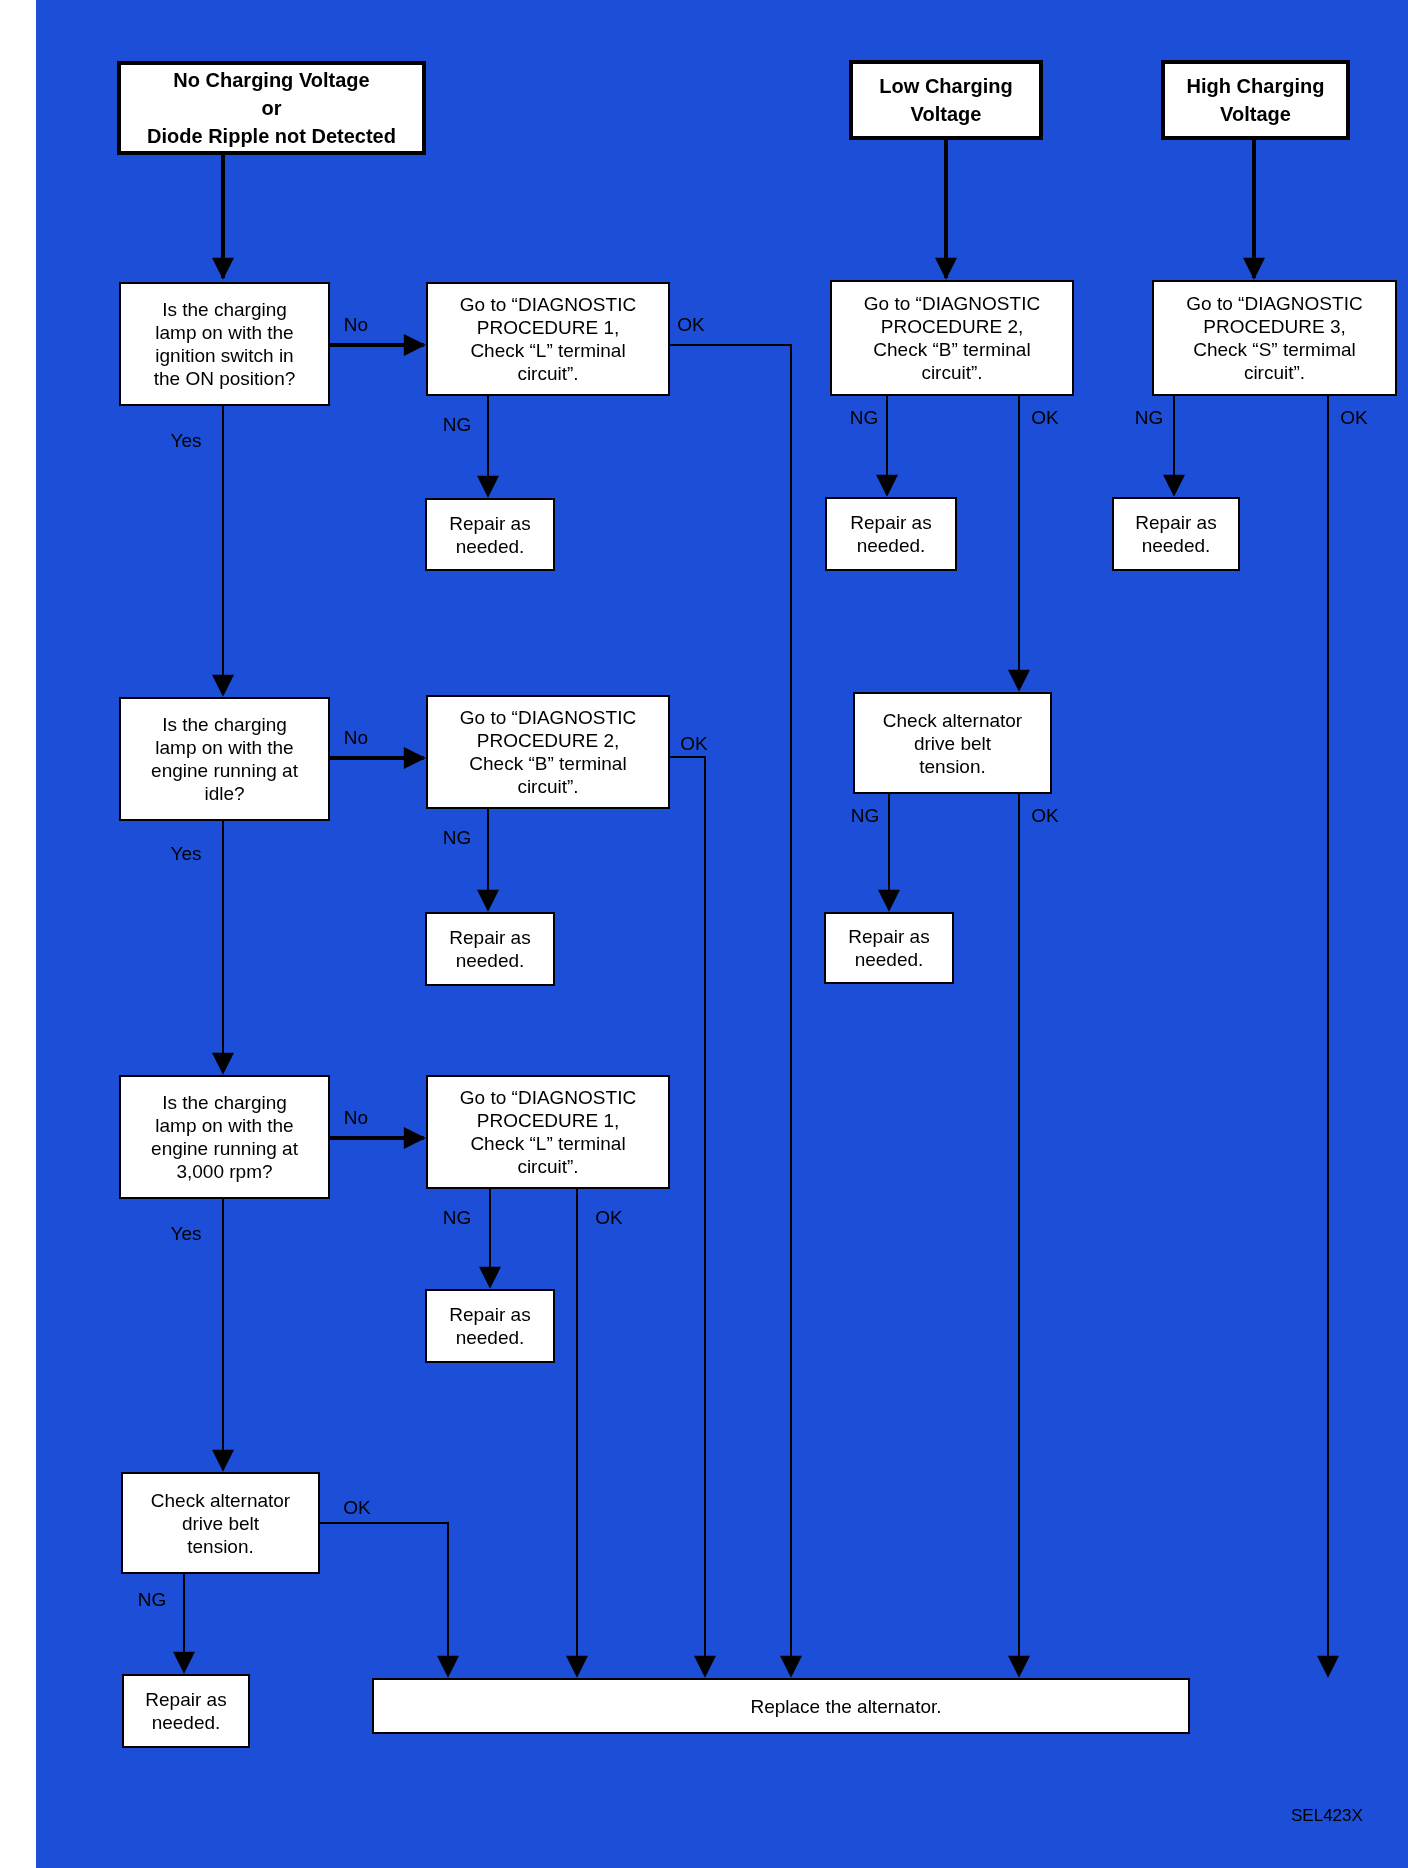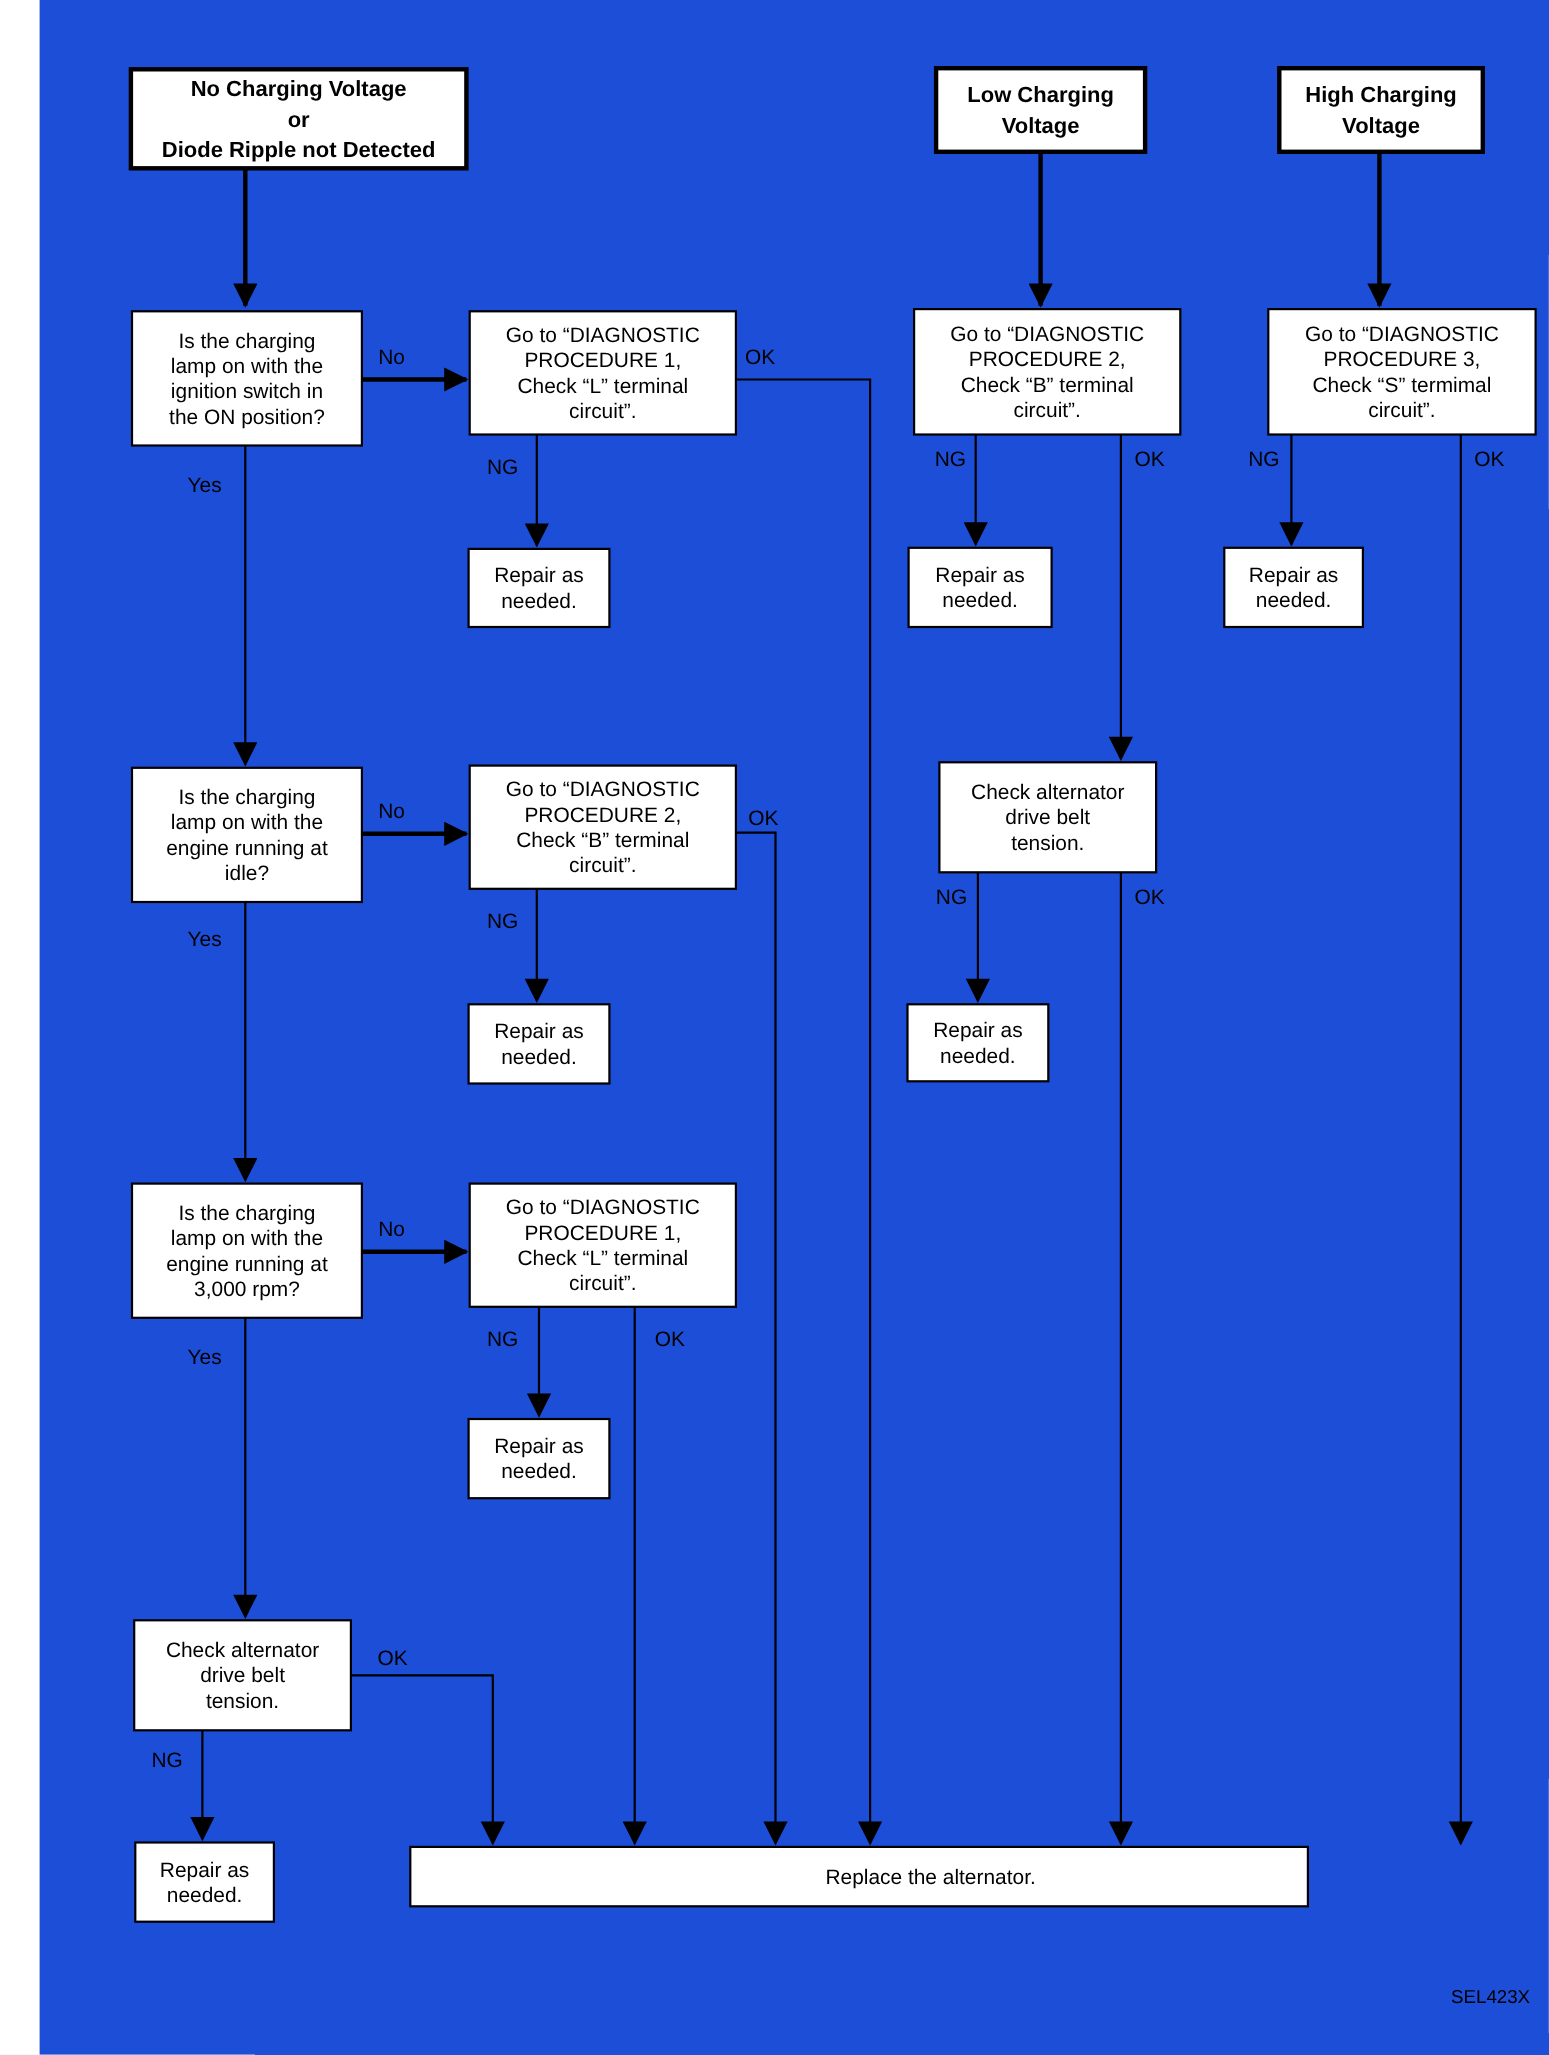--- a/index.html
+++ b/index.html
@@ -3,21 +3,21 @@
 <meta charset="utf-8">
 <style>
   html,body{margin:0;padding:0;background:#ffffff;}
   .page{position:relative;width:1408px;height:1868px;background:#1d4ed8;overflow:hidden;
         font-family:"Liberation Sans", sans-serif;margin-left:36px;}
   svg{position:absolute;left:0;top:0;}
   svg text{font-family:"Liberation Sans", sans-serif;fill:#000;}
   .node-line{font-size:19px;}
   .node-line.bold{font-weight:bold;font-size:20px;}
   .branch-label{font-size:19px;}
-  .refcode{position:absolute;left:1255px;top:1806px;width:100px;text-align:right;
+  .refcode{position:absolute;left:1255px;top:1806px;width:100px;
            font-size:17px;color:#000;}
 </style>
 </head>
 <body>
 
 <div class="page">
   <svg id="flow" width="1408" height="1868" viewBox="0 0 1408 1868">
     <defs>
       <marker id="ah" viewBox="0 0 12 12" refX="11" refY="6" markerWidth="24" markerHeight="22" orient="auto" markerUnits="userSpaceOnUse">
         <path d="M0,0 L12,6 L0,12 Z" fill="#000"></path>

